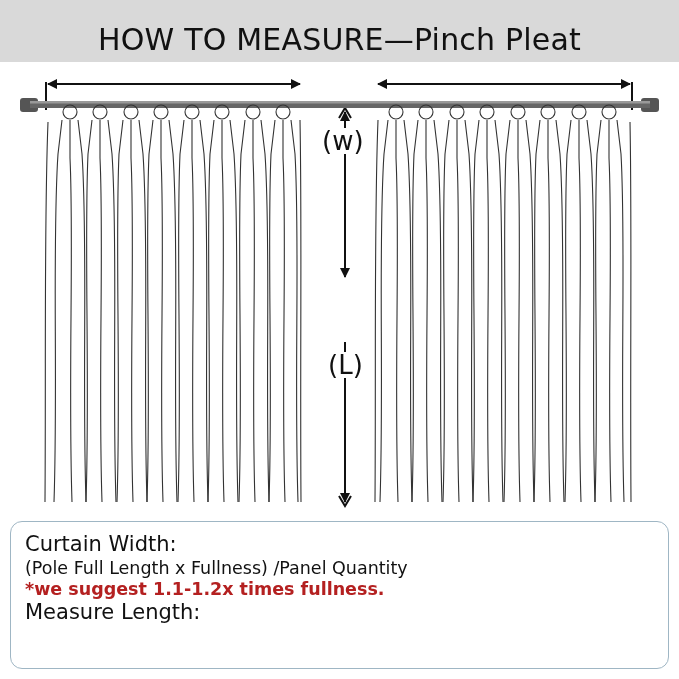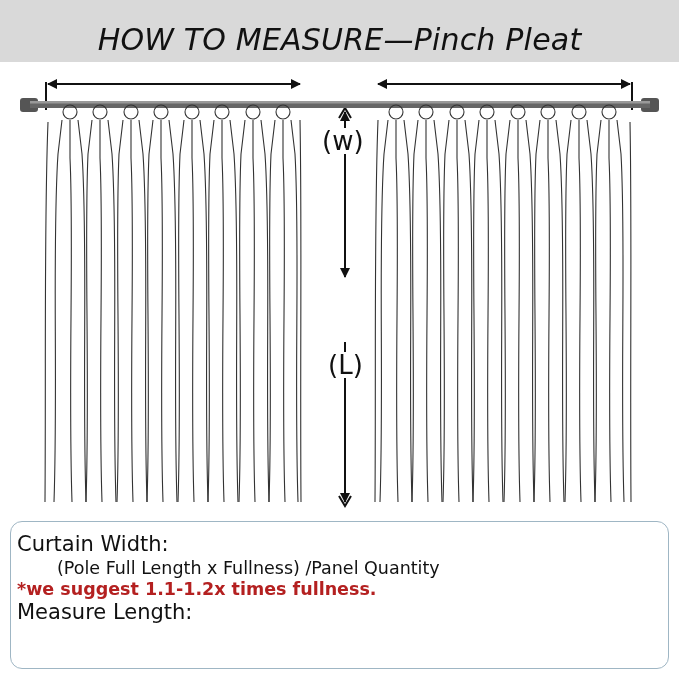--- a/index.html
+++ b/index.html
@@ -24,21 +24,20 @@
   .title-bar {
     position: absolute;
     left: 0;
     top: 0;
     width: 679px;
     height: 78px;
     background: #d9d9d9;
     display: flex;
     align-items: center;
     justify-content: center;
-    font-style: italic;
   }
   .title-text {
     font-size: 30px;
     letter-spacing: 0.2px;
     color: #111111;
     white-space: nowrap;
   }
   
   .diagram {
     position: absolute;
@@ -72,34 +71,33 @@
   .info-card {
     position: absolute;
     left: 10px;
     top: 521px;
     width: 659px;
     height: 148px;
     box-sizing: border-box;
     border: 1px solid #9fb6c4;
     border-radius: 12px;
     background: #ffffff;
-    padding: 10px 14px 8px 6px;
+    padding: 10px 14px 8px 14px;
   }
   .info-line {
     line-height: 1.22;
     white-space: nowrap;
   }
   .lbl-big {
     font-size: 21px;
     color: #111111;
   }
   .lbl-sub {
     font-size: 17.5px;
     color: #111111;
-    margin-left: 40px;
   }
   .lbl-note {
     font-size: 17.5px;
     color: #b42020;
     font-weight: bold;
   }
 </style>
 </head>
 <body>
 

